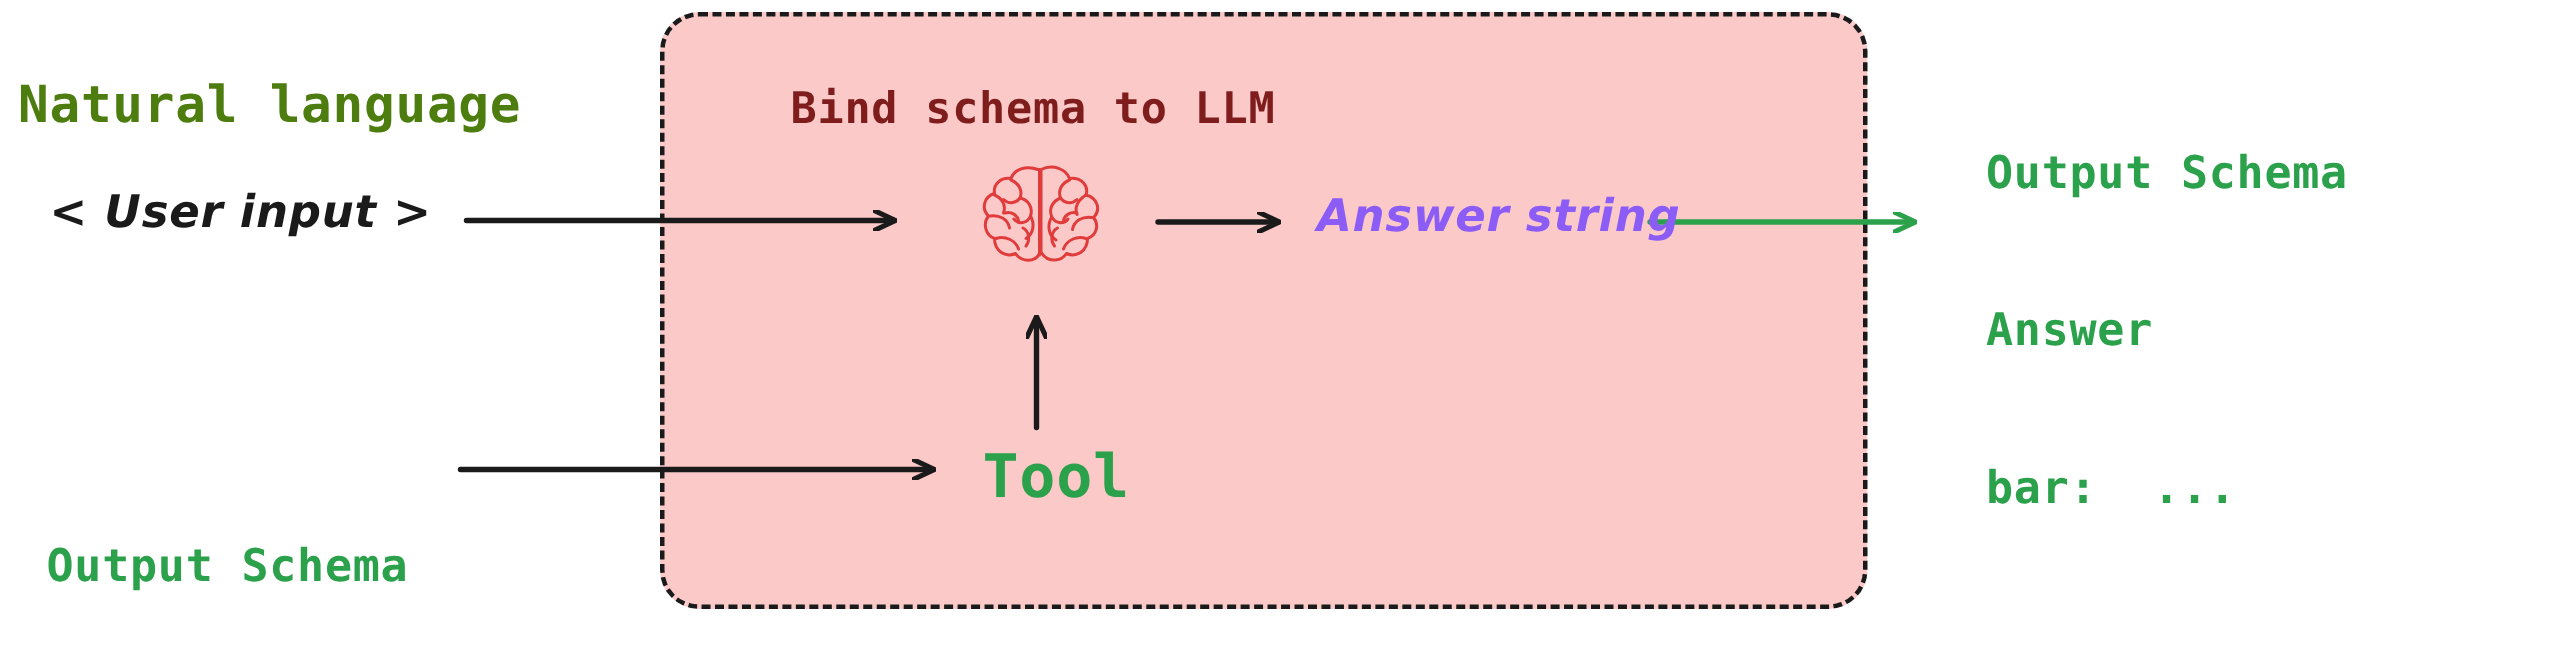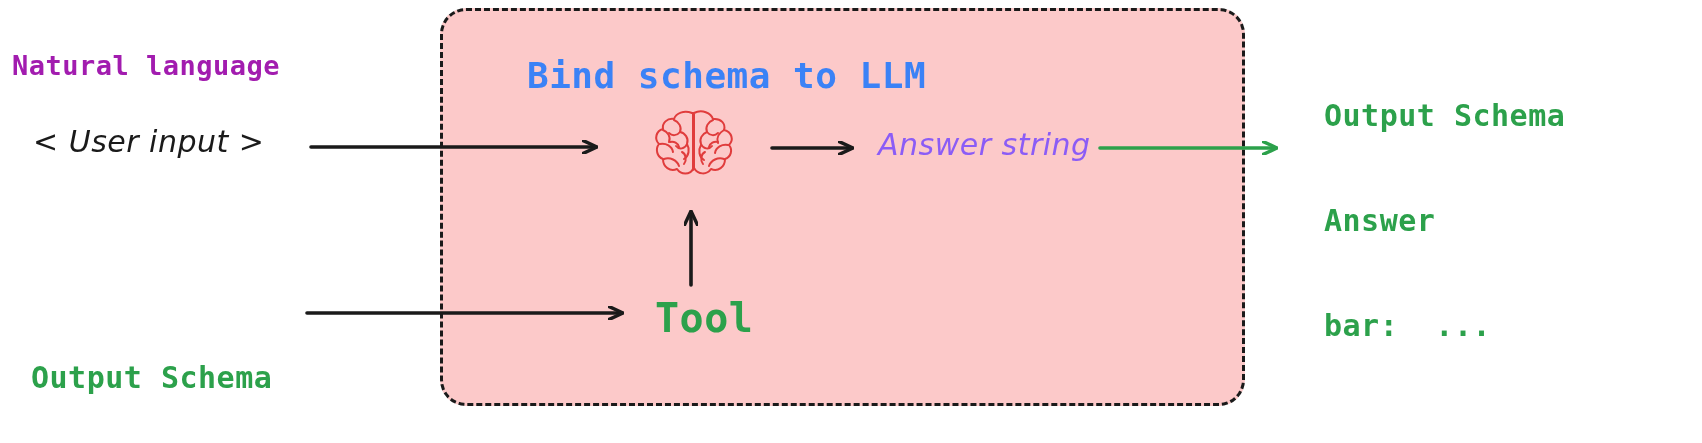--- a/index.html
+++ b/index.html
@@ -17,21 +17,21 @@
   }
 
   .mono {
     font-family: "DejaVu Sans Mono", monospace;
     font-weight: 700;
     letter-spacing: 0.5px;
     white-space: pre;
   }
   .hand {
     font-family: "DejaVu Sans", sans-serif;
-    font-weight: 400;
+    font-weight: 700;
     font-style: italic;
     letter-spacing: 0.5px;
     white-space: pre;
   }
 
   .abs { position: absolute; }
 
   
   #llm-box {
     left: 440px;
@@ -41,34 +41,34 @@
     background: #fcc9c9;
     border: 3px dashed #1a1a1a;
     border-radius: 26px;
     box-sizing: border-box;
   }
 
   
   #natural-language-label {
     left: 12px;
     top: 50px;
-    font-size: 27px;
-    color: #a21caf;
+    font-size: 34px;
+    color: #4d7c0f;
   }
   #user-input-text {
     left: 33px;
     top: 124px;
     font-size: 30px;
     color: #1a1a1a;
   }
   #bind-schema-label {
     left: 527px;
     top: 55px;
-    font-size: 36px;
-    color: #3b82f6;
+    font-size: 29px;
+    color: #7f1d1d;
   }
   #parse-label {
     left: 1128px;
     top: 55px;
     font-size: 29px;
     color: #2ca14b;
   }
   #answer-string-text {
     left: 878px;
     top: 127px;

